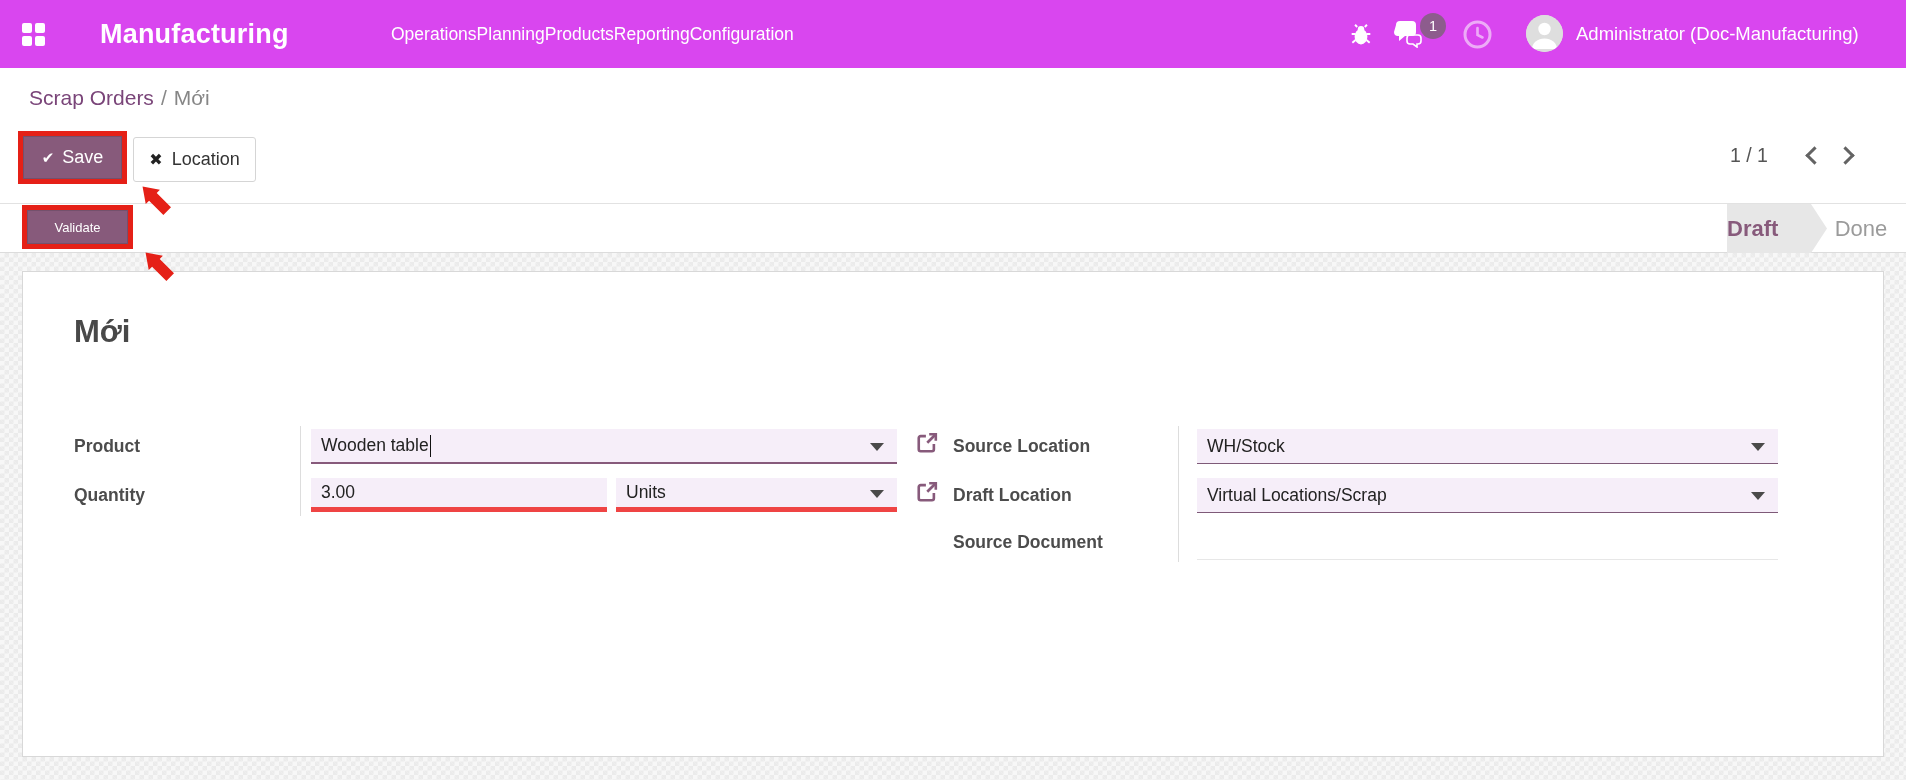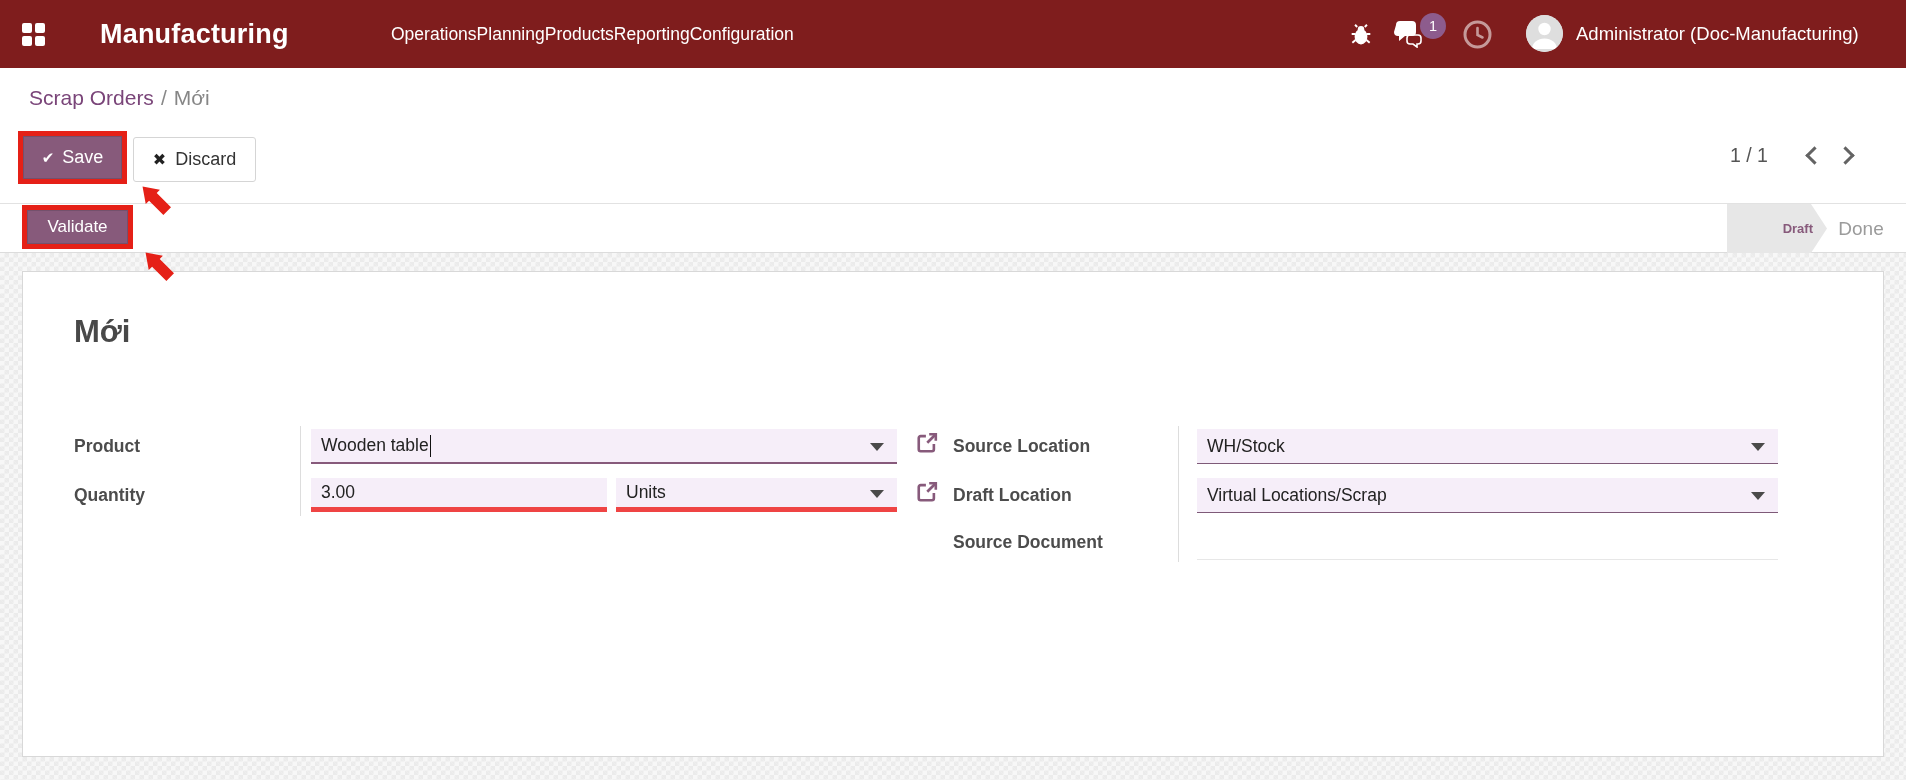--- a/index.html
+++ b/index.html
@@ -1,21 +1,21 @@
 <!DOCTYPE html>
 <html><head>
 <meta charset="utf-8">
 <style>
   * { margin:0; padding:0; box-sizing:border-box; }
   html,body { width:1906px; height:780px; }
   body { font-family:"Liberation Sans", sans-serif; background:#fff; }
   .screen { position:relative; width:1906px; height:780px; overflow:hidden; background:#fff; }
 
   
-  .navbar { position:absolute; left:0; top:0; width:1906px; height:68px; background:#7f1d1d; }
+  .navbar { position:absolute; left:0; top:0; width:1906px; height:68px; background:#d946ef; }
   .apps-icon { position:absolute; left:22px; top:23px; width:23px; height:23px;
                display:grid; grid-template-columns:10px 10px; grid-template-rows:10px 10px; gap:3px; cursor:pointer;}
   .apps-icon span { background:#fff; border-radius:2px; }
   .brand { position:absolute; left:100px; top:0; height:68px; line-height:68px;
            color:#fff; font-size:27px; font-weight:bold; letter-spacing:.2px; }
   .nav-menus { position:absolute; left:391px; top:0; height:68px; display:flex; align-items:center; }
   .nav-menus span { color:#fff; font-size:17.5px; cursor:pointer; }
   .nav-sys { position:absolute; top:0; height:68px; }
   .navbar svg { display:block; }
   .bug-btn   { left:1344px; } .chat-btn { left:1392px; } .clock-btn { left:1460px; }
@@ -48,24 +48,24 @@
                  display:inline-block; cursor:pointer; }
   .chev-left  { transform:rotate(-135deg); margin-left:36px; }
   .chev-right { transform:rotate(45deg); margin-left:14px; }
 
   
   .status-bar { position:absolute; left:0; top:203px; width:1906px; height:50px; background:#fff;
                 border-top:1px solid #e2e2e2; border-bottom:1px solid #dcdcdc; }
   .validate-box { position:absolute; left:22px; top:1px; width:111px; height:44px; }
   .statebtn-draft { position:absolute; left:1727px; top:0; width:100px; height:49px; background:#e7e7e7;
                     clip-path:polygon(0 0, calc(100% - 16px) 0, 100% 50%, calc(100% - 16px) 100%, 0 100%);
-                    color:#875a7b; font-weight:bold; font-size:13px; line-height:49px; text-align:right;
+                    color:#875a7b; font-weight:bold; font-size:22px; line-height:49px; text-align:left;
                     padding-right:14px; cursor:pointer; }
   .statebtn-done { position:absolute; left:1831px; top:0; width:60px; height:49px; color:#9b9b9b;
-                   font-size:19px; line-height:49px; text-align:center; cursor:pointer; }
+                   font-size:22px; line-height:49px; text-align:center; cursor:pointer; }
 
   
   .content-area { position:absolute; left:0; top:253px; width:1906px; height:527px;
     background-color:#f7f7f7;
     background-image:
       linear-gradient(45deg,#ebebeb 25%,transparent 25%,transparent 75%,#ebebeb 75%),
       linear-gradient(45deg,#ebebeb 25%,transparent 25%,transparent 75%,#ebebeb 75%);
     background-size:9px 9px; background-position:0 0,4.5px 4.5px; }
   .sheet { position:absolute; left:22px; top:18px; width:1862px; height:486px; background:#fff;
            border:1px solid #d8d8d8; }
@@ -146,33 +146,33 @@
     </div>
 
     <div class="red-annotation save-box">
       <button class="btn-primary">
         <span style="font-size:15px;">✔</span>
         <span>Save</span>
       </button>
     </div>
     <button class="discard-btn">
       <span class="x-ico">✖</span>
-      <span>Discard</span>
+      <span>Location</span>
     </button>
 
     <div class="pager">
       <span>1 / 1</span>
       <span class="chev chev-left"></span>
       <span class="chev chev-right"></span>
     </div>
   </div>
 
   <div class="status-bar">
     <div class="red-annotation validate-box">
-      <button class="btn-primary" style="font-size:17px;">
+      <button class="btn-primary" style="font-size:13px;">
         <span>Validate</span>
       </button>
     </div>
     <div class="statebtn-draft">Draft</div>
     <div class="statebtn-done">Done</div>
   </div>
 
   <div class="content-area">
     <div class="sheet">
       <h1 class="sheet-title">Mới</h1>

